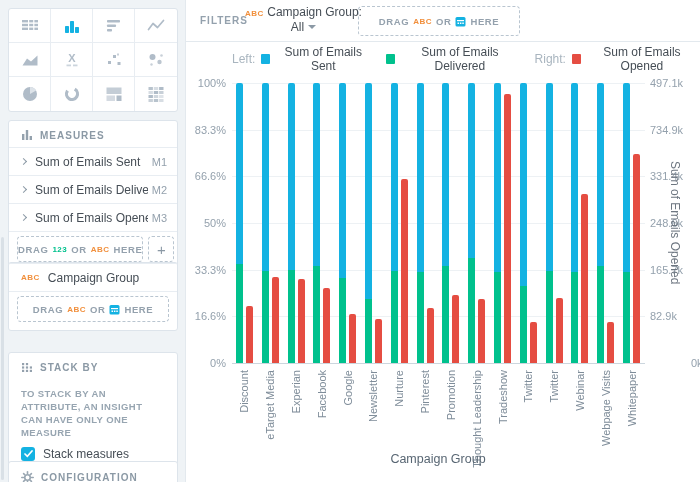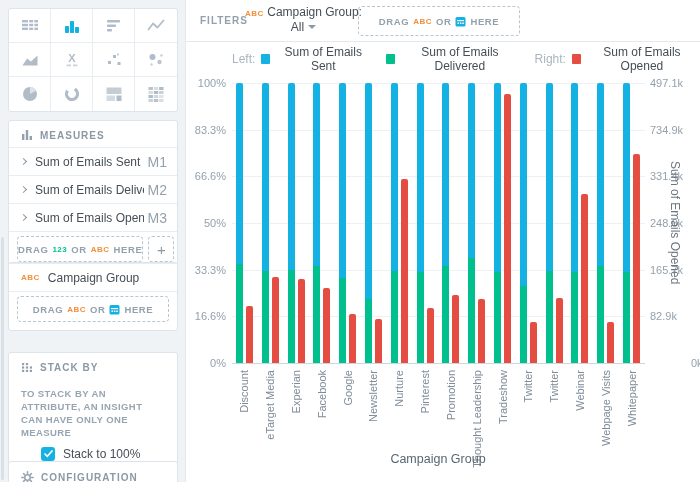--- a/index.html
+++ b/index.html
@@ -25,21 +25,21 @@
   .viz-cell svg { display:block; }
 
   
   .card-head { display:flex; align-items:center; gap:7px; padding:8px 12px 6px 12px;
                font-size:10px; font-weight:bold; letter-spacing:1px; color:#8b99a5; }
   .row { display:flex; align-items:center; border-top:1px solid #e8edf2;
          height:28px; padding:0 10px 0 12px; font-size:12px; color:#464e56; cursor:pointer; }
   .chev { width:5px; height:5px; border-right:1.5px solid #8b99a5; border-bottom:1.5px solid #8b99a5;
           transform:rotate(-45deg); margin-right:9px; flex:none; }
   .row .m-label { flex:1; white-space:nowrap; overflow:hidden; }
-  .badge { font-size:14px; color:#94a1ad; margin-left:4px; }
+  .badge { font-size:11px; color:#94a1ad; margin-left:4px; }
 
   .dz-row { display:flex; gap:5px; padding:4px 8px 8px 8px; }
   .dropzone { border:1px dashed #b9c5d0; border-radius:4px; height:26px; flex:1;
               display:flex; align-items:center; justify-content:center; gap:4px;
               font-size:9.5px; letter-spacing:0.6px; color:#94a1ad; font-weight:bold; }
   .plus-tile { border:1px dashed #b9c5d0; border-radius:4px; width:26px; height:26px; flex:none;
                display:flex; align-items:center; justify-content:center;
                color:#8b99a5; font-size:15px; font-weight:normal; cursor:pointer; }
   .tag-abc { color:#f18f3c; font-size:8px; font-weight:bold; letter-spacing:0.5px; }
   .tag-123 { color:#00c18d; font-size:8px; font-weight:bold; letter-spacing:0.5px; }
@@ -277,20 +277,28 @@
               <rect x="4.9" y="2" width="2.2" height="2.2"></rect>
               <rect x="4.9" y="5.4" width="2.2" height="2.2"></rect>
               <rect x="4.9" y="8.8" width="2.2" height="2.2"></rect>
               <rect x="8.8" y="5.4" width="2.2" height="2.2"></rect>
               <rect x="8.8" y="8.8" width="2.2" height="2.2"></rect>
             </g>
           </svg>
         <span>STACK BY</span>
       </div>
       <div class="note">TO STACK BY AN ATTRIBUTE, AN INSIGHT CAN HAVE ONLY ONE MEASURE</div>
+      <div class="cb-row">
+        <span class="cb">
+            <svg width="9" height="8" viewBox="0 0 9 8">
+              <polyline points="1,4 3.4,6.3 8,1" fill="none" stroke="#fff" stroke-width="1.7" stroke-linecap="round" stroke-linejoin="round"></polyline>
+            </svg>
+          </span>
+        <span>Stack measures</span>
+      </div>
       <div class="cb-row indent" style="padding-bottom:10px;">
         <span class="cb">
             <svg width="9" height="8" viewBox="0 0 9 8">
               <polyline points="1,4 3.4,6.3 8,1" fill="none" stroke="#fff" stroke-width="1.7" stroke-linecap="round" stroke-linejoin="round"></polyline>
             </svg>
           </span>
         <span>Stack to 100%</span>
       </div>
     </div>
 

